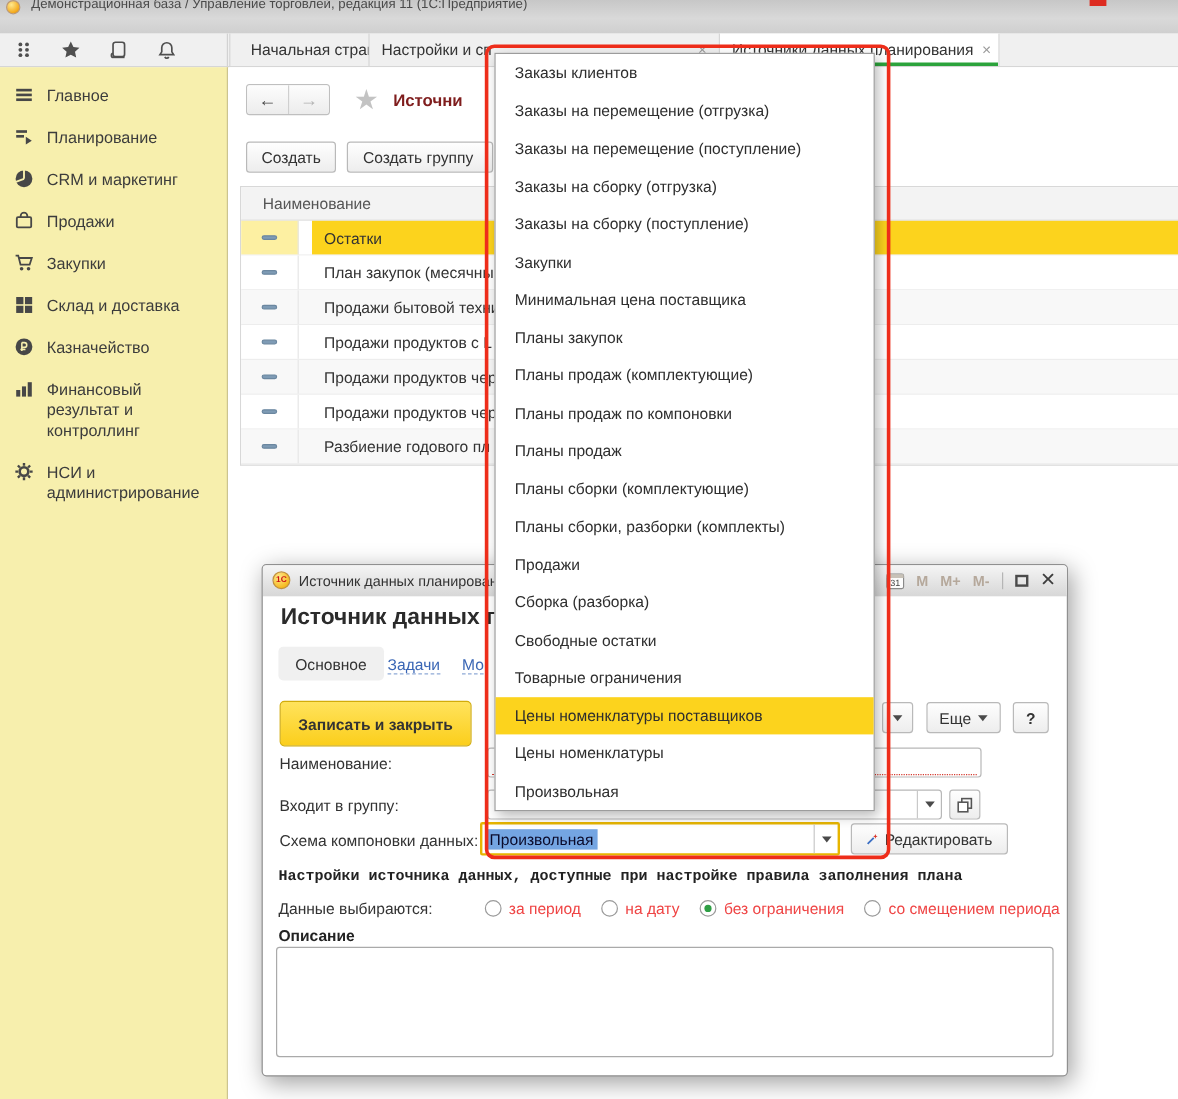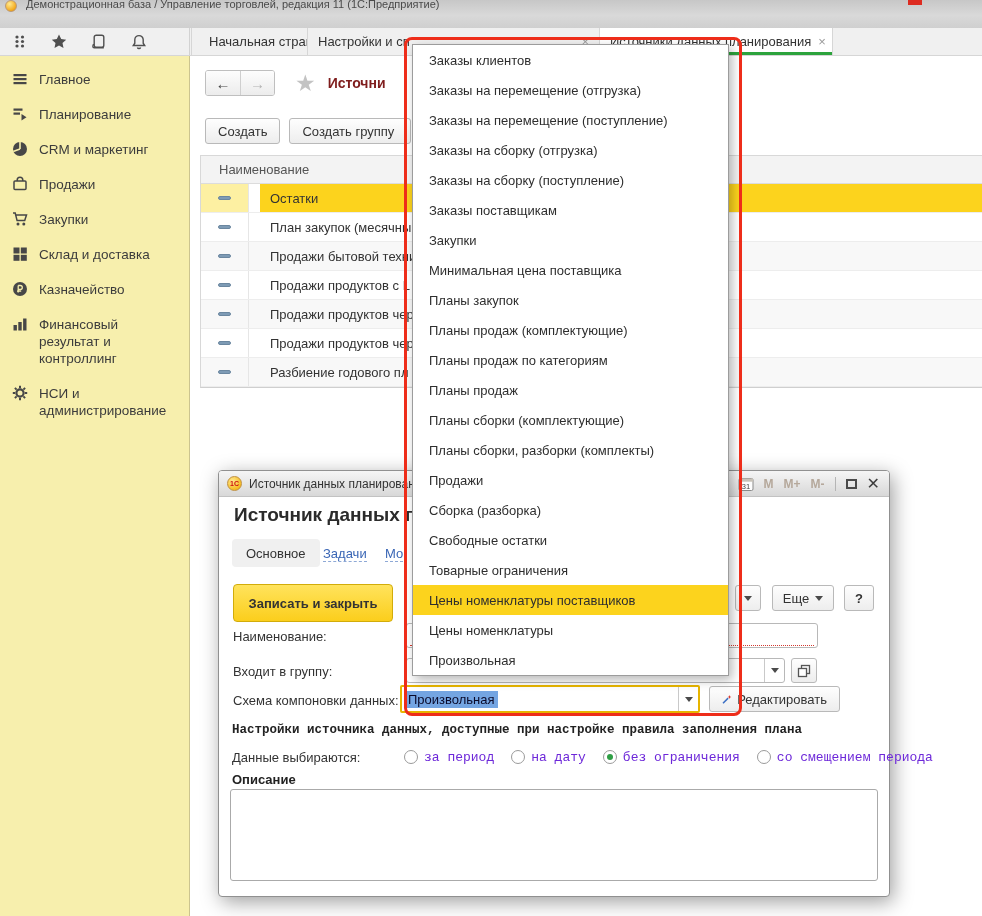--- a/index.html
+++ b/index.html
@@ -100,21 +100,21 @@
     display:flex; align-items:center; justify-content:center; }
   .open-btn { position:absolute; left:572px; top:187px; width:26px; height:25px; padding:0; }
   .schema-combo { position:absolute; left:181px; top:214px; width:300px; height:28px; background:#fff;
     border:2px solid #e7b500; border-radius:2px; display:flex; align-items:center; }
   .schema-text { margin-left:3px; padding:1px 3px; background:#74a5e2; color:#0a0a2a; font-size:13px; }
   .schema-combo .combo-arrow { border-left:1px solid #c9c9c9; }
   .edit-btn { position:absolute; left:490px; top:215px; width:131px; height:26px; gap:5px; }
   .section-head { position:absolute; left:13px; top:252px; font-size:12.5px; font-weight:bold; color:#222; white-space:nowrap;font-family:Liberation Mono, monospace; }
   .radio-label { position:absolute; left:13px; top:279px; font-size:13px; }
   .radio-row { position:absolute; left:185px; top:276px; height:20px; display:flex; gap:17px; align-items:center; }
-  .radio-item { display:flex; align-items:center; gap:6px; font-size:13px; color:#6d28d9; white-space:nowrap;font-family:Liberation Mono, monospace; }
+  .radio-item { display:flex; align-items:center; gap:6px; font-size:13px; color:#ef4444; white-space:nowrap; }
   .radio-circle { width:14px; height:14px; border-radius:50%; border:1px solid #9a9a9a; background:#fff;
     display:inline-flex; align-items:center; justify-content:center; }
   .radio-circle.checked::after { content:""; width:6px; height:6px; border-radius:50%; background:#2e9e44; }
   .desc-label { position:absolute; left:13px; top:301px; font-size:13px; font-weight:bold; color:#222; }
   .desc-area { position:absolute; left:11px; top:318px; width:648px; height:92px; border:1px solid #aaa;
     border-radius:3px; background:#fff; resize:none; font-family:inherit; font-size:13px; padding:4px 6px; }
 
   
   .dropdown-box { position:absolute; left:412px; top:44px; width:317px; height:632px; background:#fff;
     border:1px solid #9c9c9c; box-shadow:3px 4px 10px rgba(0,0,0,.28); z-index:20;
@@ -430,42 +430,39 @@
       </div>
 
       <div class="dd-item">
         <span>Заказы на сборку (отгрузка)</span>
       </div>
 
       <div class="dd-item">
         <span>Заказы на сборку (поступление)</span>
       </div>
 
-      <div class="dd-item">
-        <span>Заказы поставщикам</span>
-      </div>
 
       <div class="dd-item">
         <span>Закупки</span>
       </div>
 
       <div class="dd-item">
         <span>Минимальная цена поставщика</span>
       </div>
 
       <div class="dd-item">
         <span>Планы закупок</span>
       </div>
 
       <div class="dd-item">
         <span>Планы продаж (комплектующие)</span>
       </div>
 
       <div class="dd-item">
-        <span>Планы продаж по категориям</span>
+        <span>Планы продаж по компоновки</span>
       </div>
 
       <div class="dd-item">
         <span>Планы продаж</span>
       </div>
 
       <div class="dd-item">
         <span>Планы сборки (комплектующие)</span>
       </div>
 

